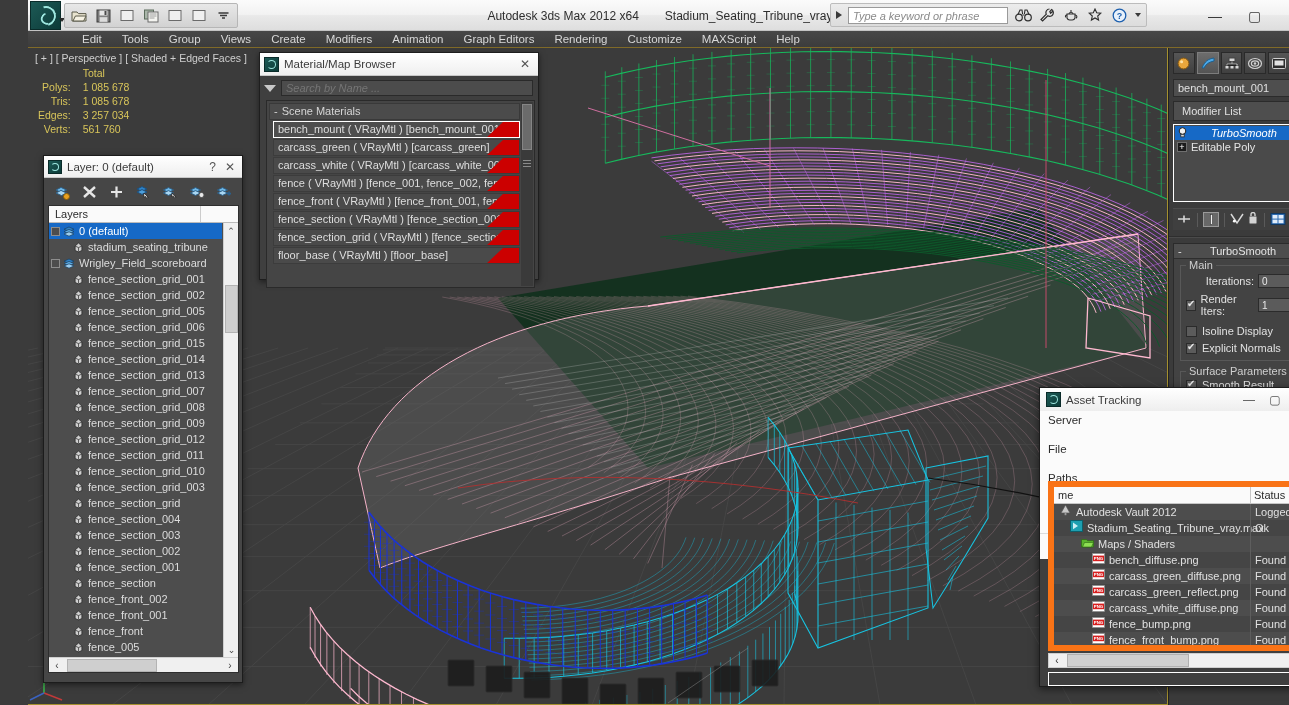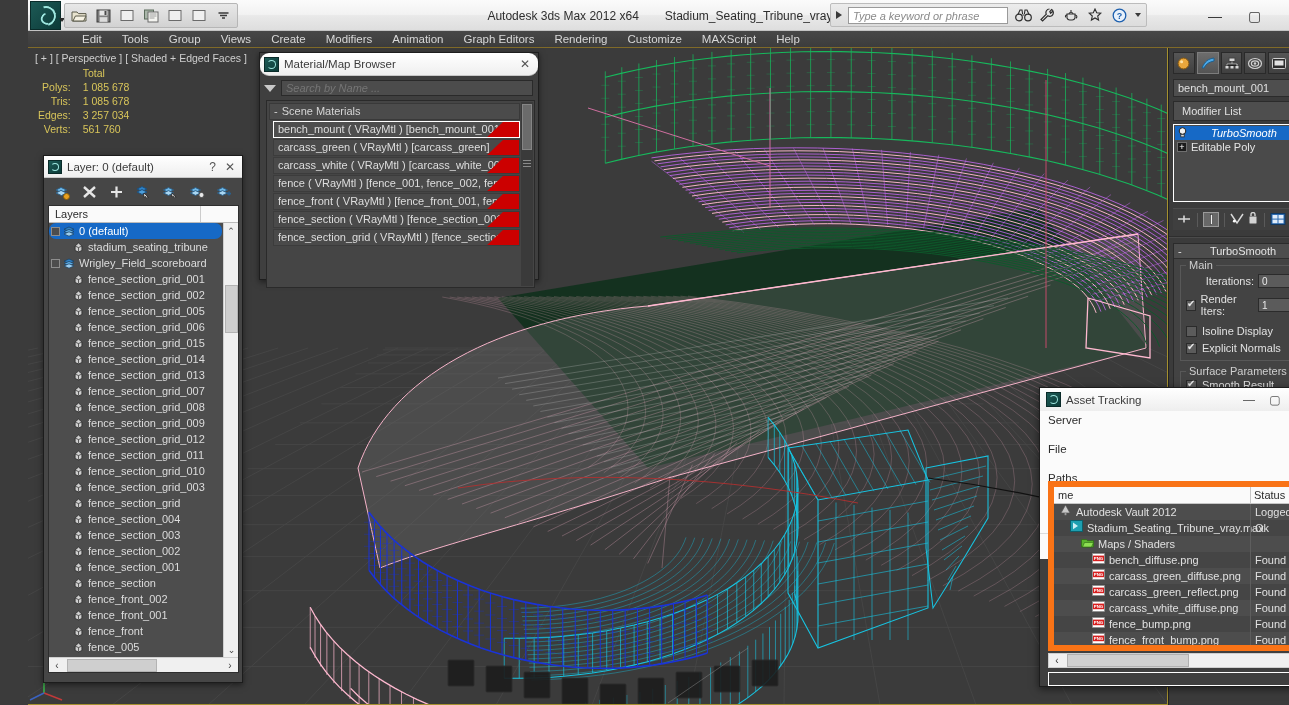--- a/index.html
+++ b/index.html
@@ -92,21 +92,21 @@
   .vp-border { position:absolute; left:0; top:0; width:1140px; height:657px; border:1px solid #a4902f; border-top:none; border-left:none; pointer-events:none; z-index:6;}
 
   
   .mmb {
     position: absolute; left: 231px; top: 52px; width: 280px; height: 228px;
     background: #3f3f3f; border: 1px solid #1e1e1e; box-shadow: 0 2px 6px rgba(0,0,0,.5);
     z-index: 20;
   }
   .mmb-title {
     height: 23px; background: linear-gradient(to bottom,#ffffff,#efefef);
-    display:flex; align-items:center; padding: 0 4px; border-bottom:1px solid #c8c8c8;border-radius:9px;
+    display:flex; align-items:center; padding: 0 4px; border-bottom:1px solid #c8c8c8;
   }
   .mmb-title .mini-logo {
     width: 15px; height: 15px; background: linear-gradient(135deg,#1d5a56,#0c3b38);
     margin-right: 5px; display:flex;align-items:center;justify-content:center; border:1px solid #0a2b29;
   }
   .mmb-title .mini-logo span{ width:9px;height:9px;border-radius:50%;border:1.6px solid #9fe8e0;border-left-color:transparent;}
   .mmb-title .t { font-size: 11.5px; color:#3b3b3b; flex:1; }
   .mmb-close { color:#555; font-size: 12px; padding-right:4px;}
   .mmb-search { display:flex; align-items:center; gap:5px; padding: 4px 5px 3px 4px; }
   .mmb-search .dd { width:0;height:0;border-left:6px solid transparent;border-right:6px solid transparent;border-top:7px solid #c8c8c8;}
@@ -141,21 +141,21 @@
   .lp-title .t{ font-size:11.5px;color:#3b3b3b; flex:1;}
   .lp-title .q{ color:#555; font-size:12px; padding:0 9px;}
   .lp-title .x{ color:#555; font-size:12px; padding-right:3px;}
   .lp-tools { height:26px; display:flex; align-items:center; gap:2px; padding:2px 4px 0 6px;}
   .lp-tools .b { width:25px;height:22px; display:flex;align-items:center;justify-content:center;}
   .lp-grid { margin: 1px 3px 0 4px; height: 468px; background:#4d4d4d; border:1px solid #2e2e2e; position:relative; overflow:hidden;}
   .lp-hdr { height:17px; background:#fafafa; border-bottom:1px solid #bbb; color:#2b2b2b; font-size:11px; line-height:16px; padding-left:6px; position:relative;}
   .lp-hdr .col2 { position:absolute; right:16px; top:0; width:22px; height:16px; border-left:1px solid #ccc;}
   .lp-rows { position:absolute; left:0; top:17px; right:16px; bottom:15px; overflow:hidden;}
   .lp-row { height:16px; display:flex; align-items:center; font-size:11px; color:#dcdcdc; position:relative; padding-left:2px;}
-  .lp-row.sel { background:#1669c6; color:#fff;border-radius:7px; }
+  .lp-row.sel { background:#1669c6; color:#fff; }
   .lp-row .cb { width:9px;height:9px;border:1px solid #8d8d8d; background:#4d4d4d; margin-right:3px;}
   .lp-vscroll{position:absolute;right:0;top:17px;width:15px;bottom:15px;background:#f0f0f0;border-left:1px solid #cfcfcf;}
   .lp-vscroll .up,.lp-vscroll .dn{height:15px;display:flex;align-items:center;justify-content:center;font-size:9px;color:#444;}
   .lp-vscroll .thumb{position:absolute;left:1px;top:62px;width:13px;height:48px;background:#cfcfcf;border:1px solid #b3b3b3;}
   .lp-hscroll{position:absolute;left:0;right:0;bottom:0;height:15px;background:#f0f0f0;border-top:1px solid #cfcfcf;display:flex;align-items:center;}
   .lp-hscroll .ar{width:16px;text-align:center;font-size:10px;color:#444;}
   .lp-hscroll .track{flex:1;height:13px;position:relative;}
   .lp-hscroll .thumb{position:absolute;left:2px;top:0;width:90px;height:13px;background:#cfcfcf;border:1px solid #b3b3b3;}
 
   
@@ -1324,20 +1324,21 @@
         <span style="margin-right:4px">-</span><span>Scene Materials</span>
       </div>
       <div id="mtl-rows">
           <div class="mtl-row sel"><span>bench_mount  ( VRayMtl )  [bench_mount_001, benc...</span><span class="swatch" style="background: rgb(204, 0, 0);"></span></div>
           <div class="mtl-row"><span>carcass_green ( VRayMtl )  [carcass_green]</span><span class="swatch" style="background: rgb(204, 0, 0);"></span></div>
           <div class="mtl-row"><span>carcass_white  ( VRayMtl )  [carcass_white_001, carc...</span><span class="swatch" style="background: rgb(204, 0, 0);"></span></div>
           <div class="mtl-row"><span>fence  ( VRayMtl )  [fence_001, fence_002, fence_00...</span><span class="swatch" style="background: rgb(204, 0, 0);"></span></div>
           <div class="mtl-row"><span>fence_front ( VRayMtl )  [fence_front_001, fence_fro...</span><span class="swatch" style="background: rgb(204, 0, 0);"></span></div>
           <div class="mtl-row"><span>fence_section ( VRayMtl )  [fence_section_001, fence...</span><span class="swatch" style="background: rgb(204, 0, 0);"></span></div>
           <div class="mtl-row"><span>fence_section_grid ( VRayMtl ) [fence_section_grid_...</span><span class="swatch" style="background: rgb(204, 0, 0);"></span></div>
+          <div class="mtl-row"><span>floor_base ( VRayMtl ) [floor_base]</span><span class="swatch" style="background: rgb(204, 0, 0);"></span></div>
         </div>
       <div class="mmb-scroll">
         <div class="thumb"></div>
         <div class="grip"></div>
       </div>
     </div>
   </div>
 
   <div class="layerpanel">
     <div class="lp-title">

